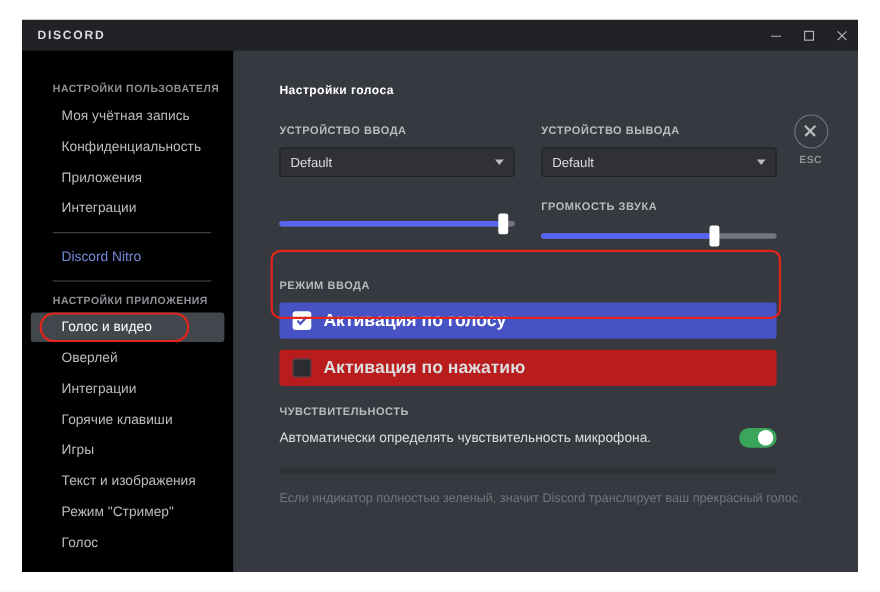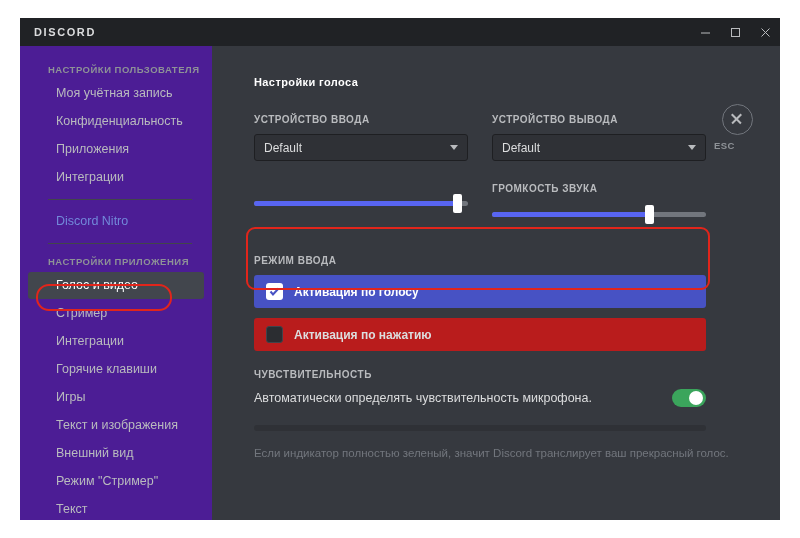--- a/index.html
+++ b/index.html
@@ -55,22 +55,22 @@
   }
   .win-btn svg { display: block; }
   
   .content {
     display: flex;
     height: 474px;
   }
   
   .sidebar {
     width: 192px;
-    background: #4c1d95;
-    padding-top: 14px;
+    background: #000000;
+    padding-top: 26px;
     box-sizing: border-box;
     position: relative;
   }
   .side-head {
     color: #8e9297;
     font-size: 9.5px;
     font-weight: bold;
     letter-spacing: 0.5px;
     padding: 4px 0 4px 28px;
     text-transform: uppercase;
@@ -221,21 +221,21 @@
     box-sizing: border-box;
   }
   .checkbox.on {
     background: #ffffff;
   }
   .checkbox.off {
     background: #2b2d31;
     border: 1px solid #40444b;
   }
   .radio-label {
-    font-size: 12px;
+    font-size: 16px;
     font-weight: bold;
     color: #ffffff;
   }
   .radio-row.plain .radio-label { color: #dcddde; }
   .sens-label { margin-top: 18px; }
   .sens-row {
     width: 452px;
     display: flex;
     align-items: center;
     justify-content: space-between;
@@ -272,21 +272,21 @@
     color: #72767d;
     font-size: 11.5px;
     margin-top: 16px;
   }
   
   .esc-wrap {
     position: absolute;
     right: 20px;
     top: 58px;
     width: 46px;
-    text-align: left;
+    text-align: center;
   }
   .esc-circle {
     width: 29px;
     height: 29px;
     border-radius: 50%;
     border: 1.5px solid #72767d;
     margin: 0 auto;
     position: relative;
   }
   .esc-circle:before, .esc-circle:after {
@@ -349,28 +349,27 @@
       <div class="side-head">Настройки пользователя</div>
       <div class="side-item">Моя учётная запись</div>
       <div class="side-item">Конфиденциальность</div>
       <div class="side-item">Приложения</div>
       <div class="side-item">Интеграции</div>
       <div class="side-sep"></div>
       <div class="side-item nitro">Discord Nitro</div>
       <div class="side-sep"></div>
       <div class="side-head">Настройки приложения</div>
       <div class="side-item active">Голос и видео</div>
-      <div class="side-item">Стример</div>
+      <div class="side-item">Оверлей</div>
       <div class="side-item">Интеграции</div>
       <div class="side-item">Горячие клавиши</div>
       <div class="side-item">Игры</div>
       <div class="side-item">Текст и изображения</div>
-      <div class="side-item">Внешний вид</div>
       <div class="side-item">Режим "Стример"</div>
-      <div class="side-item">Текст</div>
+      <div class="side-item">Голос</div>
 
       <div class="highlight-box" id="hl-sidebar"></div>
     </div>
 
     <div class="main">
       <div class="main-title">Настройки голоса</div>
 
       <div class="row2">
         <div class="col">
           <div class="section-label">Устройство ввода</div>

